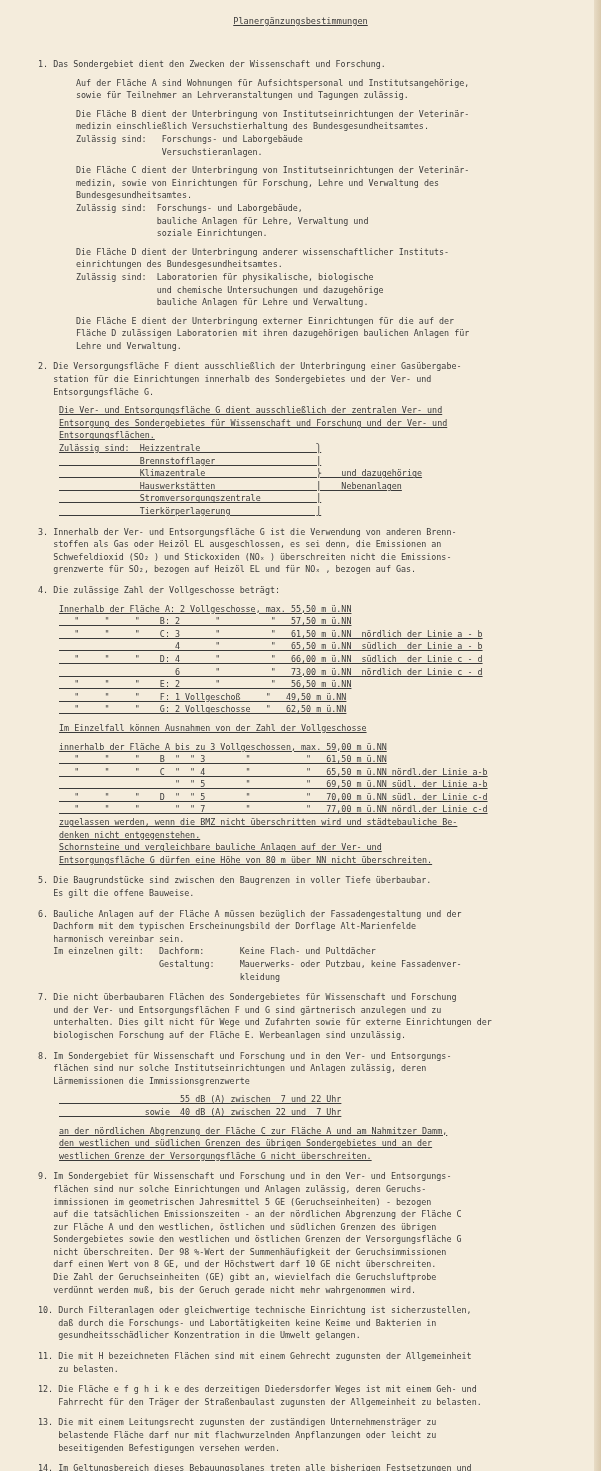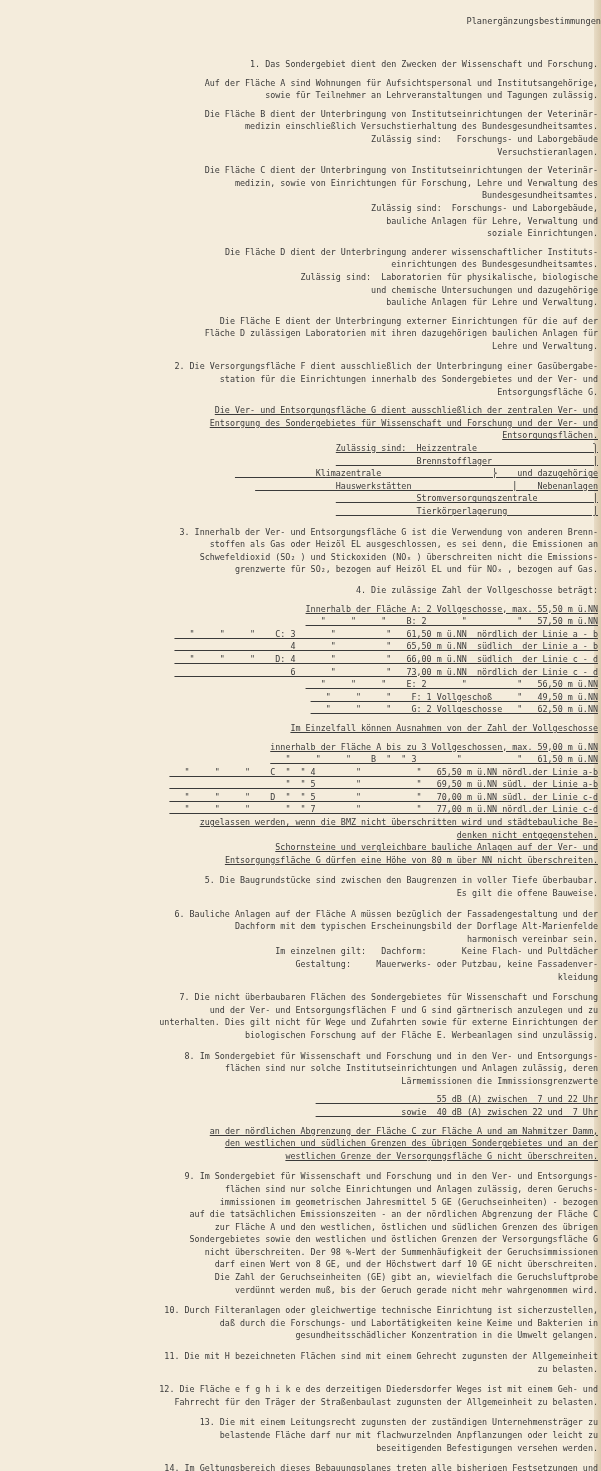--- a/index.html
+++ b/index.html
@@ -5,24 +5,24 @@
   html, body { margin:0; padding:0; }
   body {
     width:601px; height:1471px; overflow:hidden;
     background:#f4ecdc;
     font-family:"DejaVu Sans Mono", "Liberation Mono", monospace;
     font-size:8.4px; color:#3a3a3a;
     position:relative;
   }
   .edge { position:absolute; top:0; right:0; width:7px; height:100%;
     background:linear-gradient(to right,#e8dcc6,#d9c9ad); }
-  .title { position:absolute; top:16px; left:0; width:601px; text-align:right;
-    font-size:8.6px; }
+  .title { position:absolute; top:16px; left:0; width:601px; text-align:center;
+    text-decoration:underline; font-size:8.6px; }
   .doc { position:absolute; left:38px; top:58px; width:560px; line-height:12.6px; white-space:pre; }
-  .sec { margin-bottom:8px;text-align:right; }
+  .sec { margin-bottom:8px; }
   .p { margin-bottom:6px; }
   .ind1 { padding-left:21px;text-decoration:underline; }
   .ind2 { padding-left:38px; }
   .line { display:block; }
 </style>
 </head>
 <body>
 
 <div class="edge"></div>
 <div class="title">Planergänzungsbestimmungen</div>

